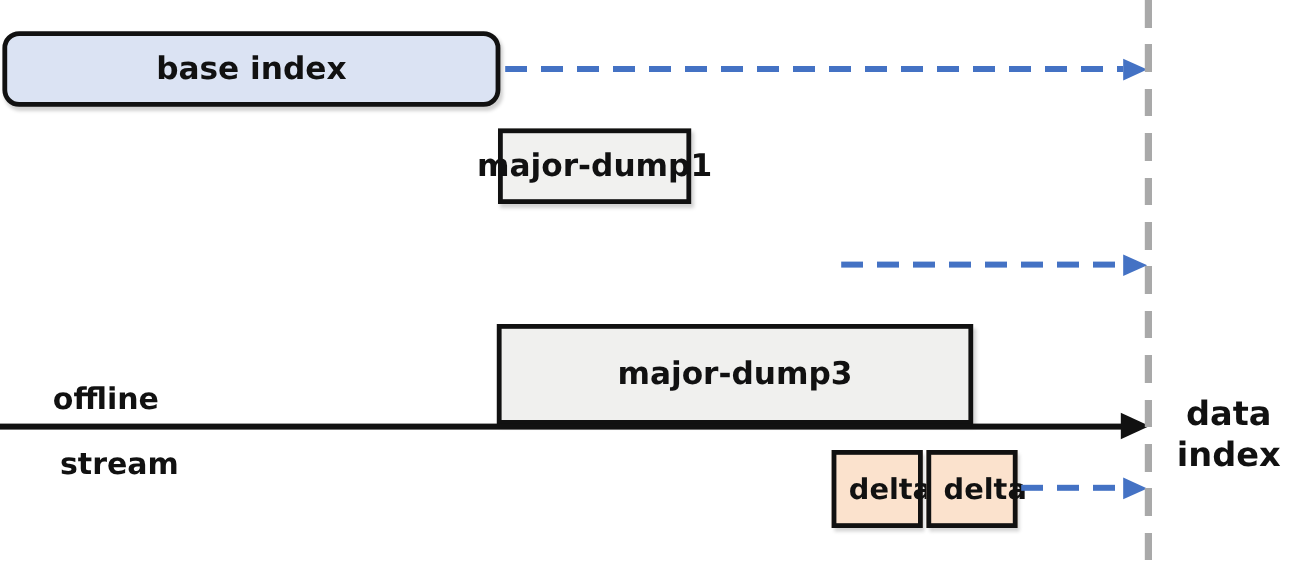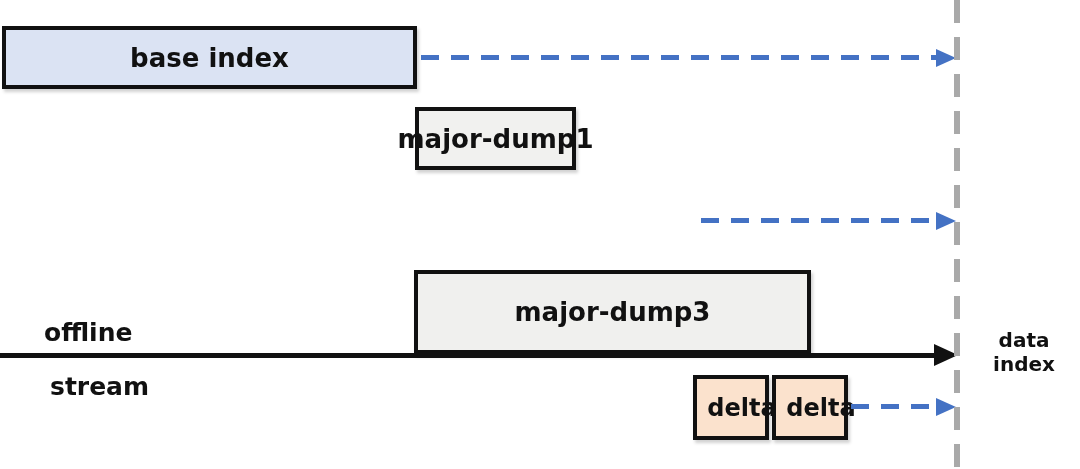--- a/index.html
+++ b/index.html
@@ -73,32 +73,32 @@
   .side-label {
     position: absolute;
     font-weight: bold;
     font-size: 25px;
     color: #111111;
     white-space: nowrap;
   }
   .stream-label {
     position: absolute;
     font-weight: bold;
-    font-size: 20px;
+    font-size: 28px;
     color: #111111;
     text-align: center;
     line-height: 1.2;
   }
 </style>
 </head>
 <body>
 
 <div id="canvas">
 
-  <div class="box" style="left: 2px; top: 26px; width: 415px; height: 63px; background-color: rgb(219, 227, 243);">
+  <div class="box" style="left: 2px; top: 26px; width: 415px; height: 63px; background-color: rgb(219, 227, 243); border-radius: 14px;">
     <span class="box-label">base index</span>
   </div>
   <div class="hdash" style="left:421px; top:55px; width:515px;"></div>
   <div class="head-blue" style="left:936px; top:49px;"></div>
 
   <div class="box" style="left: 415px; top: 107px; width: 161px; height: 63px; background-color: rgb(241, 241, 239);">
     <span class="box-label">major-dump1</span>
   </div>
 
   <div class="hdash" style="left:701px; top:218px; width:235px;"></div>

